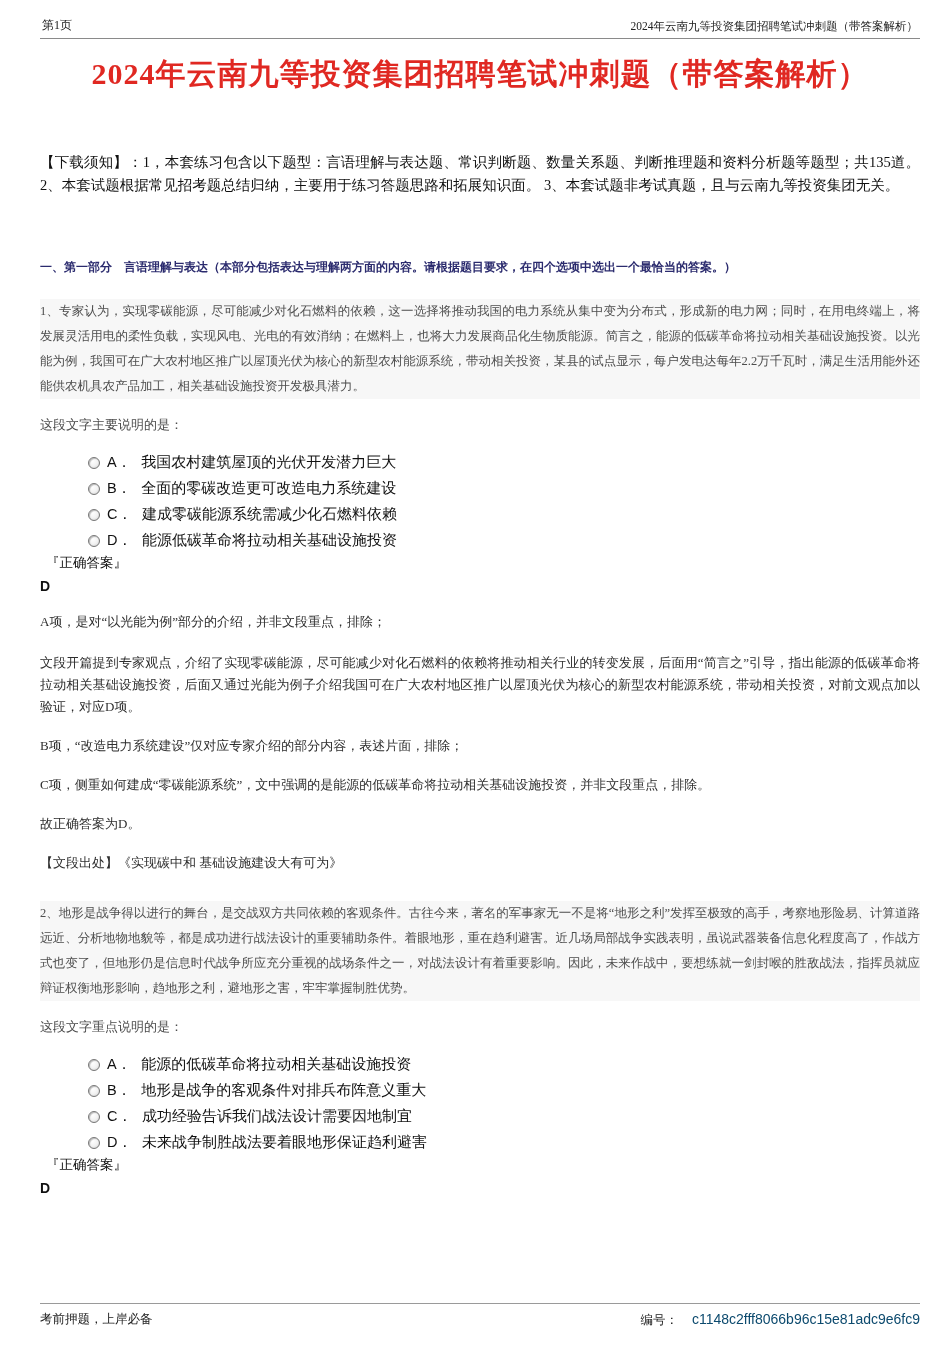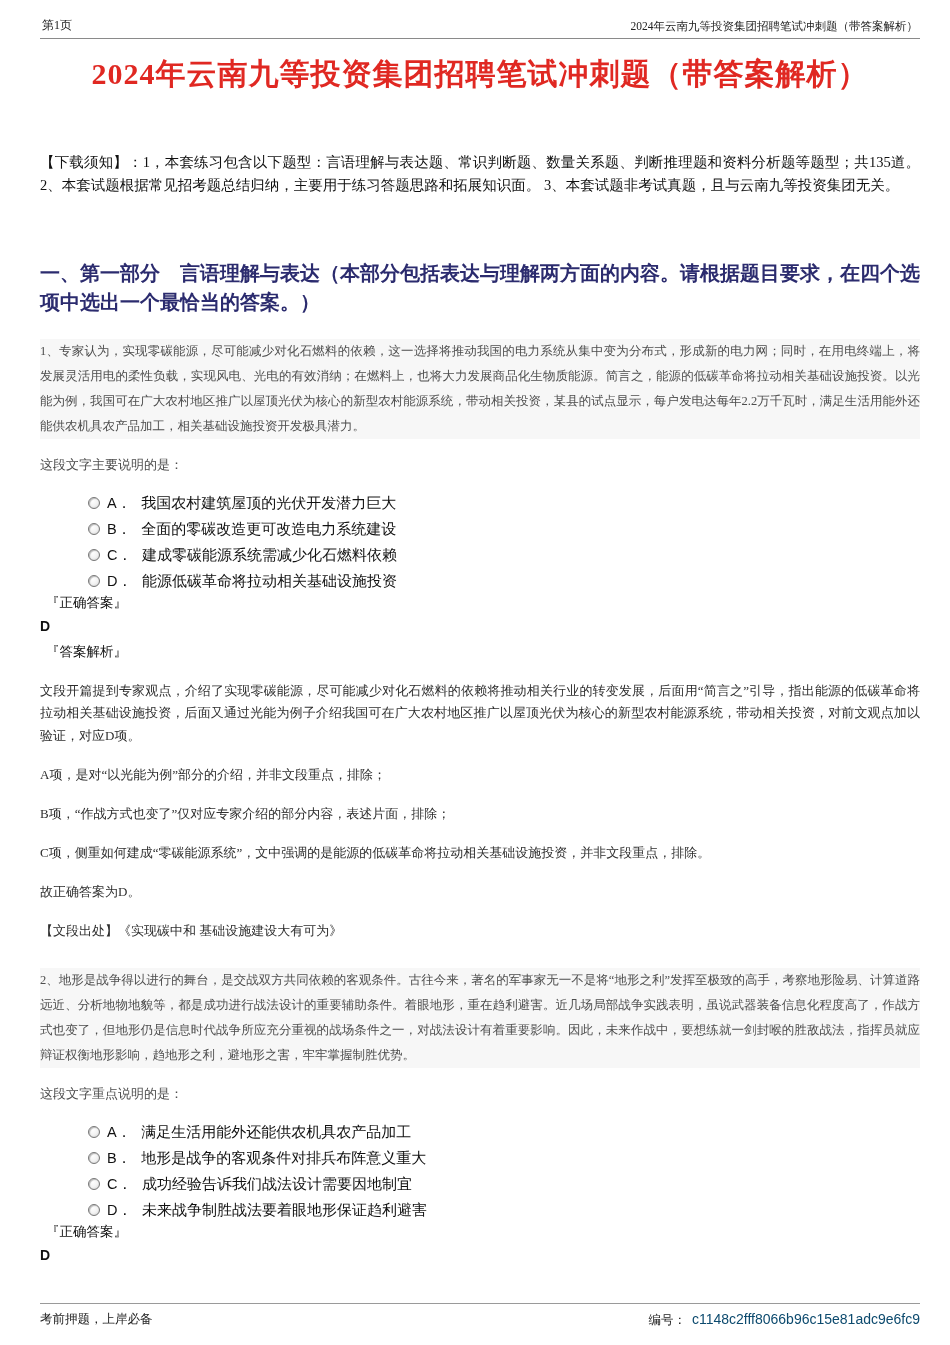--- a/index.html
+++ b/index.html
@@ -37,21 +37,21 @@
   .notice {
     margin-top:56px;
     font-size:14.5px; line-height:1.6;
     text-align:justify;
     color:#111;
   }
 
   
   .section-heading {
     margin-top:62px;
-    font-size:20px; font-weight:bold;
+    font-size:12px; font-weight:bold;
     line-height:1.45;
     color:#2b2b6e;
     text-align:justify;
   }
 
   
   .stem {
     margin-top:22px;
     font-size:12.5px; line-height:2.0;
     color:#4d4d4d;
@@ -104,21 +104,21 @@
   .para-gap { margin-top:19px; }
 
   
   .running-footer {
     position:absolute; left:40px; right:30px; bottom:16px;
     border-top:1px solid #9a9a9a;
     padding-top:7px;
     display:flex; justify-content:space-between; align-items:flex-start;
     font-size:12.5px; color:#222;
   }
-  .footer-right { display:flex; align-items:baseline; gap:6px; }
+  .footer-right { display:flex; align-items:baseline; gap:14px; }
   .footer-code {
     font-family:"Liberation Sans","DejaVu Sans",sans-serif;
     font-size:14px; color:#0c4a6e;
   }
 </style>
 </head>
 <body>
 
 <div class="page">
 
@@ -157,39 +157,38 @@
         </div>
         <div class="option-row">
           <span class="radio"></span>
           <span class="opt-letter">D．</span>
           <span class="opt-text">能源低碳革命将拉动相关基础设施投资</span>
         </div>
       </div>
 
       <p class="answer-label">『正确答案』</p>
       <p class="answer-value">D</p>
-      <p class="analysis-label">『答案解析』</p>
-
+
+      <p class="para">A项，是对“以光能为例”部分的介绍，并非文段重点，排除；</p>
       <p class="para para-gap">文段开篇提到专家观点，介绍了实现零碳能源，尽可能减少对化石燃料的依赖将推动相关行业的转变发展，后面用“简言之”引导，指出能源的低碳革命将拉动相关基础设施投资，后面又通过光能为例子介绍我国可在广大农村地区推广以屋顶光伏为核心的新型农村能源系统，带动相关投资，对前文观点加以验证，对应D项。</p>
-      <p class="para">A项，是对“以光能为例”部分的介绍，并非文段重点，排除；</p>
-      <p class="para">B项，“作战方式也变了”仅对应专家介绍的部分内容，表述片面，排除；</p>
+      <p class="para">B项，“改造电力系统建设”仅对应专家介绍的部分内容，表述片面，排除；</p>
       <p class="para">C项，侧重如何建成“零碳能源系统”，文中强调的是能源的低碳革命将拉动相关基础设施投资，并非文段重点，排除。</p>
       <p class="para">故正确答案为D。</p>
       <p class="para">【文段出处】《实现碳中和 基础设施建设大有可为》</p>
     </div>
 
     <div>
       <p class="stem" style="margin-top:26px;">2、地形是战争得以进行的舞台，是交战双方共同依赖的客观条件。古往今来，著名的军事家无一不是将“地形之利”发挥至极致的高手，考察地形险易、计算道路远近、分析地物地貌等，都是成功进行战法设计的重要辅助条件。着眼地形，重在趋利避害。近几场局部战争实践表明，虽说武器装备信息化程度高了，作战方式也变了，但地形仍是信息时代战争所应充分重视的战场条件之一，对战法设计有着重要影响。因此，未来作战中，要想练就一剑封喉的胜敌战法，指挥员就应辩证权衡地形影响，趋地形之利，避地形之害，牢牢掌握制胜优势。</p>
       <p class="prompt">这段文字重点说明的是：</p>
 
       <div class="options">
         <div class="option-row">
           <span class="radio"></span>
           <span class="opt-letter">A．</span>
-          <span class="opt-text">满足生活用能外还能供农机具农产品加工</span>
+          <span class="opt-text">能源的低碳革命将拉动相关基础设施投资</span>
         </div>
         <div class="option-row">
           <span class="radio"></span>
           <span class="opt-letter">B．</span>
           <span class="opt-text">地形是战争的客观条件对排兵布阵意义重大</span>
         </div>
         <div class="option-row">
           <span class="radio"></span>
           <span class="opt-letter">C．</span>
           <span class="opt-text">成功经验告诉我们战法设计需要因地制宜</span>

